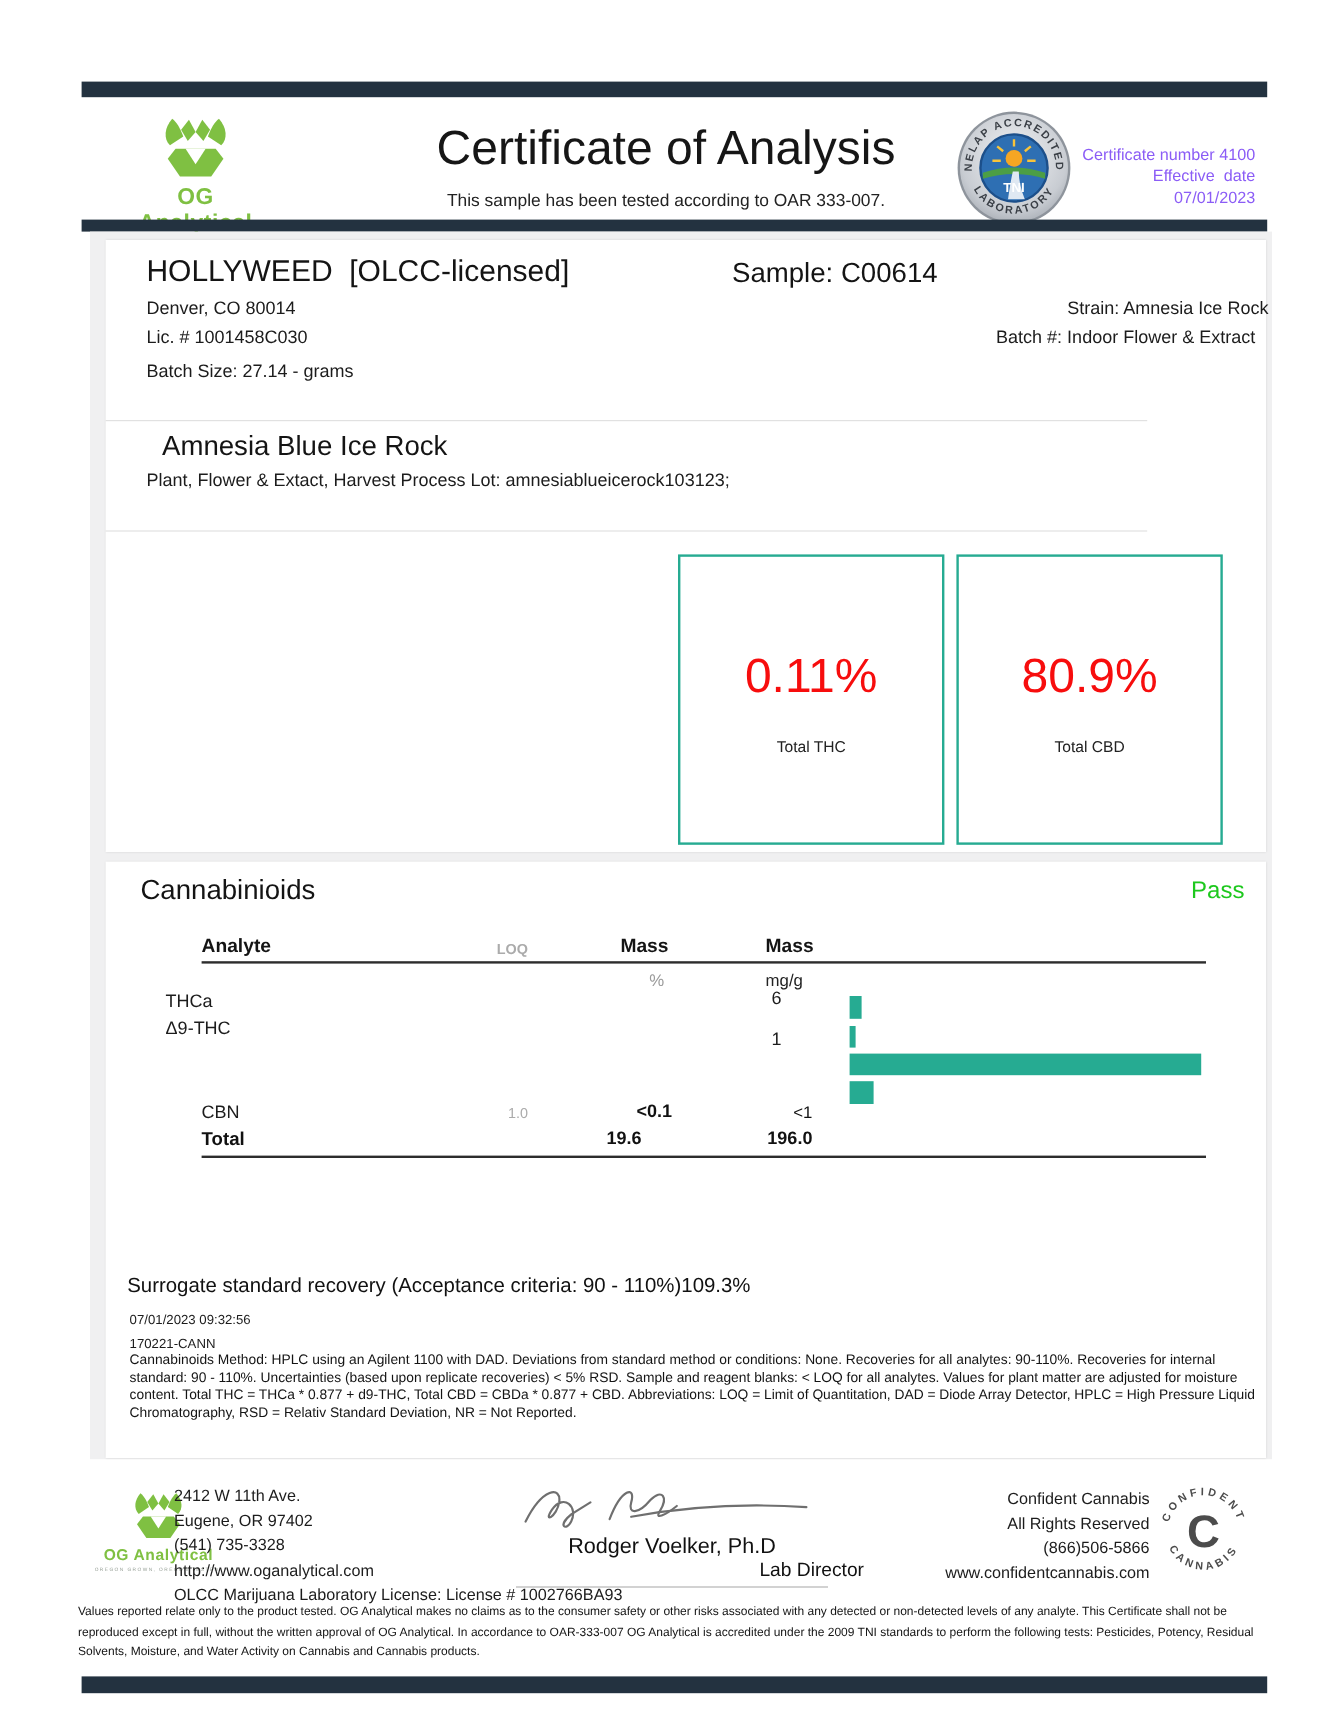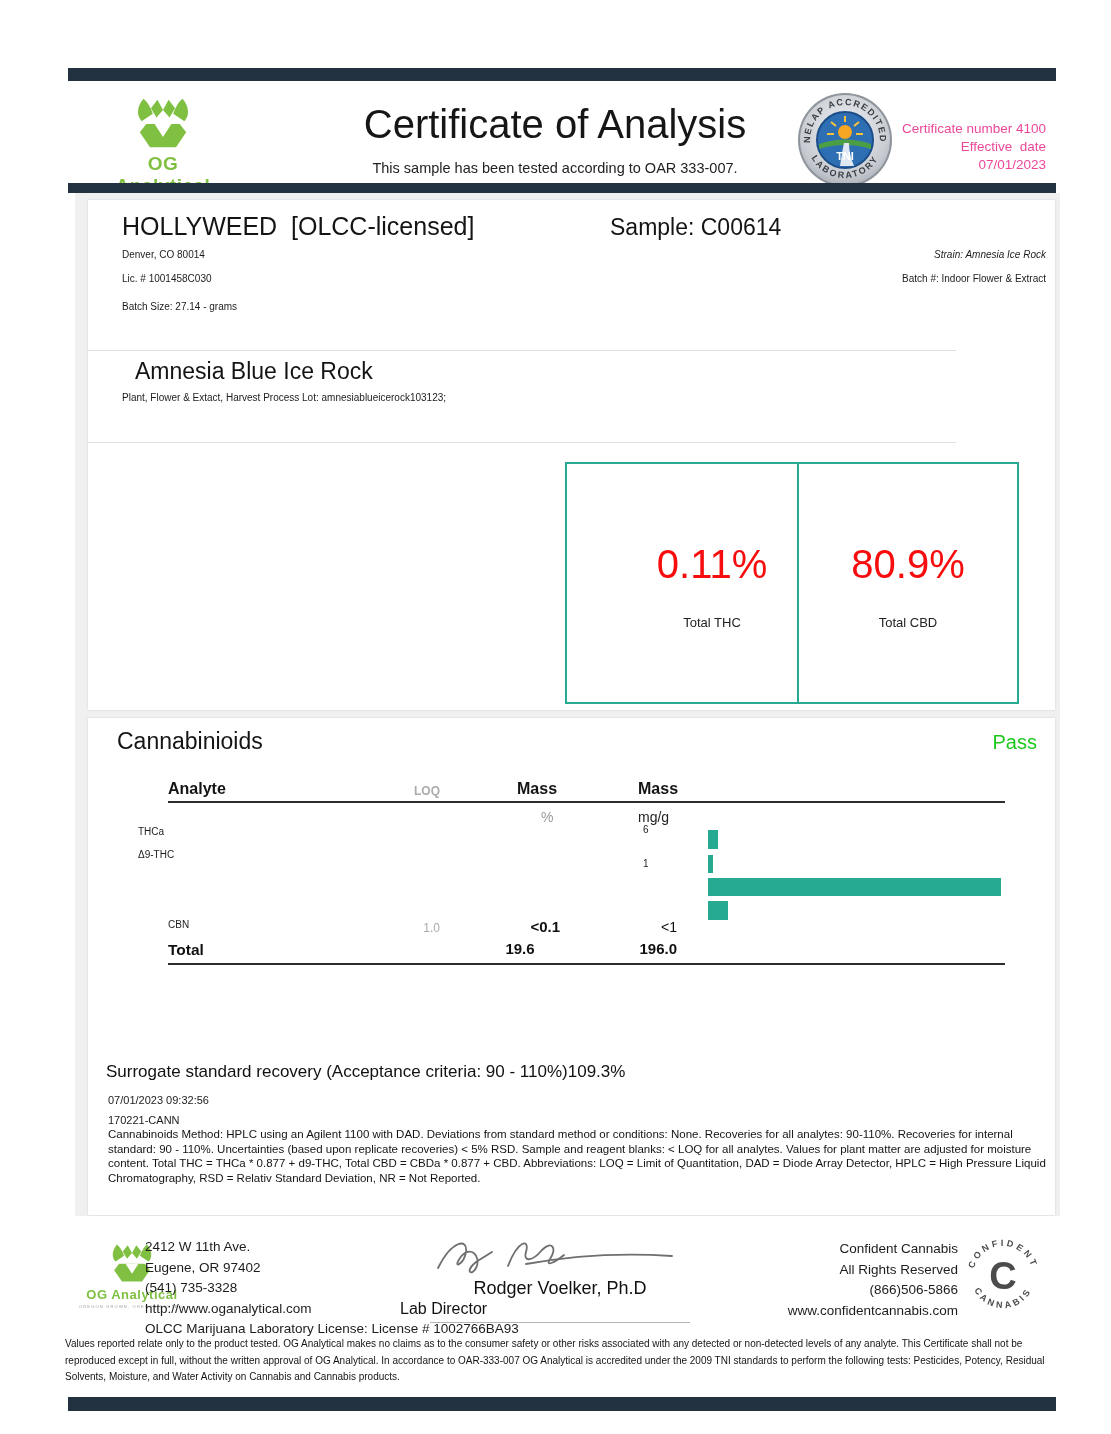--- a/index.html
+++ b/index.html
@@ -7,24 +7,24 @@
         font-family:"Liberation Sans",sans-serif;color:#111;overflow:hidden;}
   .abs{position:absolute;}
   .pre{white-space:pre;}
   .navy-bar{position:absolute;left:68px;width:988px;background:#233240;}
   .gray-bg{position:absolute;left:75px;top:193px;width:985px;height:1023px;background:#f0f0f1;}
   .card{position:absolute;background:#fff;box-shadow:0 0 2px rgba(0,0,0,.12);}
   .brand-name{color:#7fc042;font-weight:bold;font-size:19px;letter-spacing:.5px;}
   .brand-tag{color:#9aa39a;font-size:5px;letter-spacing:1.2px;margin-top:2px;}
   .coa-title{left:255px;top:102px;width:600px;text-align:center;font-size:40px;color:#161616;}
   .coa-sub{left:255px;top:160px;width:600px;text-align:center;font-size:14.5px;color:#222;}
-  .cert-info{right:65px;top:120px;width:260px;text-align:right;font-size:13.5px;line-height:18px;color:#ec4899;}
+  .cert-info{right:65px;top:120px;width:260px;text-align:right;font-size:13.5px;line-height:18px;color:#8b5cf6;}
   .h1{font-size:25px;color:#141414;text-align:center;}
   .h2{font-size:23px;color:#141414;}
-  .t15{font-size:10px;color:#1c1c1c;}
+  .t15{font-size:15px;color:#1c1c1c;}
   .right{text-align:right;}
   .sep{position:absolute;left:88px;width:868px;height:1px;background:#e1e1e1;}
   .metric-box{position:absolute;top:462px;width:218px;height:238px;border:2px solid #26ab92;background:#fff;text-align:center;}
   .metric-value{margin-top:78px;font-size:40px;color:#f70d0d;}
   .metric-label{margin-top:28px;font-size:13px;color:#222;}
   .pass{font-size:20px;color:#1dc81d;}
   .th{font-weight:bold;font-size:16px;color:#141414;}
   .th-loq{font-weight:bold;font-size:12px;color:#ababab;}
   .rule{position:absolute;left:168px;width:837px;height:2px;background:#2d2d2d;}
   .bar{position:absolute;left:708px;background:#26ab92;}
@@ -104,32 +104,32 @@
   <div class="navy-bar" style="top:183px;height:10px;"></div>
 
   <div class="gray-bg"></div>
 
   <div class="card" style="left:88px;top:200px;width:967px;height:510px;"></div>
 
   <div class="abs h1 pre" style="left:122px;top:212px;">HOLLYWEED  [OLCC-licensed]</div>
   <div class="abs h2" style="left:610px;top:214px;">Sample: C00614</div>
   <div class="abs t15" style="left:122px;top:249px;">Denver, CO 80014</div>
   <div class="abs t15" style="left:122px;top:273px;">Lic. # 1001458C030</div>
-  <div class="abs t15 right" style="right:65px;top:249px;width:350px;font-style:italic;">Strain: Amnesia Ice Rock</div>
+  <div class="abs t15 right" style="right:54px;top:249px;width:350px;">Strain: Amnesia Ice Rock</div>
   <div class="abs t15 right" style="right:65px;top:273px;width:350px;">Batch #: Indoor Flower &amp; Extract</div>
   <div class="abs t15" style="left:122px;top:301px;">Batch Size: 27.14 - grams</div>
 
   <div class="sep" style="top:350px;"></div>
 
   <div class="abs h2" style="left:135px;top:358px;">Amnesia Blue Ice Rock</div>
   <div class="abs t15" style="left:122px;top:392px;">Plant, Flower &amp; Extact, Harvest Process Lot: amnesiablueicerock103123;</div>
 
   <div class="sep" style="top:442px;"></div>
 
-  <div class="metric-box" style="left:565px;padding-left:36px;">
+  <div class="metric-box" style="left:565px;">
     <div class="metric-value">0.11%</div>
     <div class="metric-label">Total THC</div>
   </div>
   <div class="metric-box" style="left:797px;">
     <div class="metric-value">80.9%</div>
     <div class="metric-label">Total CBD</div>
   </div>
 
   <div class="card" style="left:88px;top:718px;width:967px;height:497px;"></div>
 
@@ -198,21 +198,21 @@
   <div class="abs" style="left:430px;top:1228px;">
     <svg width="250" height="52" viewBox="0 0 250 52">
       <g stroke="#6f6f6f" stroke-width="1.8" fill="none" stroke-linecap="round">
         <path d="M8 40 C 22 12, 38 10, 36 24 C 34 36, 22 42, 30 30 C 40 16, 52 28, 46 40 C 42 48, 34 44, 46 34 L 62 24"></path>
         <path d="M78 38 C 88 12, 100 10, 96 24 C 93 34, 102 34, 112 22 C 122 12, 127 20, 120 31 C 115 39, 124 35, 134 27"></path>
         <path d="M96 36 C 140 28, 185 24, 242 28"></path>
       </g>
     </svg>
   </div>
   <div class="abs" style="left:400px;top:1278px;width:320px;text-align:center;font-size:18px;">Rodger Voelker, Ph.D</div>
-  <div class="abs" style="left:400px;top:1300px;width:320px;text-align:left;font-size:16px;">Lab Director</div>
+  <div class="abs" style="left:400px;top:1300px;width:320px;text-align:right;font-size:16px;">Lab Director</div>
   <div class="sigline"></div>
 
   <div class="abs addr right" style="right:153px;top:1239px;width:250px;">
     <div>Confident Cannabis</div>
     <div>All Rights Reserved</div>
     <div>(866)506-5866</div>
     <div>www.confidentcannabis.com</div>
   </div>
 
   <div class="abs" style="left:963px;top:1236px;">

